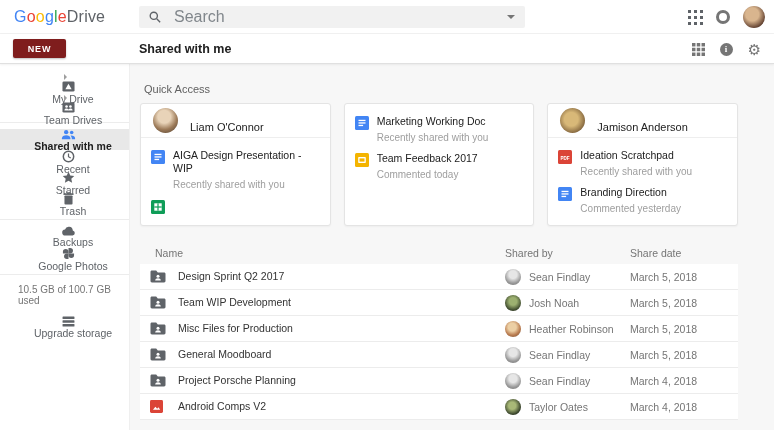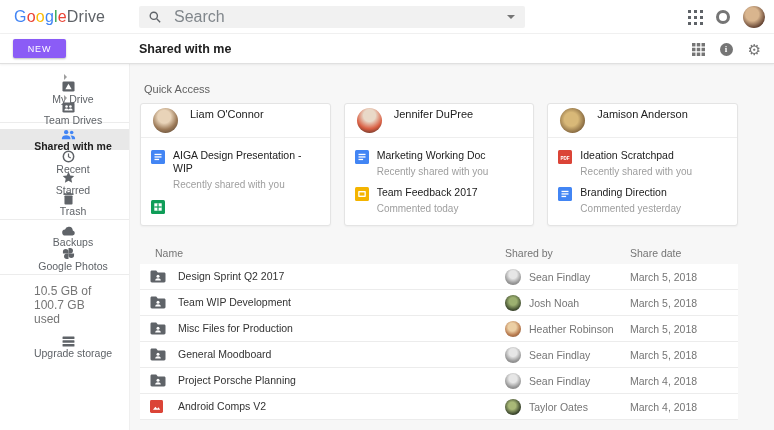--- a/index.html
+++ b/index.html
@@ -19,22 +19,22 @@
   .caret-down { width:0; height:0; border:4px solid transparent; border-top-color:#757575; margin-top:4px; }
   .topbar-right { position:absolute; right:9px; top:0; height:34px; display:flex; align-items:center; gap:13px; }
   .donut { width:14px; height:14px; border:3.5px solid #757575; border-radius:50%; }
   .avatar { border-radius:50%; flex-shrink:0; }
   .avatar-sm { width:22px; height:22px; }
   .av-user { background:radial-gradient(circle at 42% 38%, #d9b58e 0 35%, #6b4a38 70%, #2e211c); }
 
   
   .header2 { position:relative; height:30px; background:#fff; border-bottom:1px solid #e0e0e0;
     box-shadow:0 1px 2px rgba(0,0,0,.06); z-index:3; }
-  .new-btn { position:absolute; left:13px; top:5px; width:53px; height:19px; background:#8b5cf6;
-    color:#fff; font-size:9px; font-weight:normal; letter-spacing:.9px; border:none; border-radius:2px;
+  .new-btn { position:absolute; left:13px; top:5px; width:53px; height:19px; background:#7f1d1d;
+    color:#fff; font-size:9px; font-weight:bold; letter-spacing:.9px; border:none; border-radius:2px;
     box-shadow:0 1px 2px rgba(0,0,0,.25); cursor:pointer; font-family:"Liberation Sans", sans-serif; }
   .page-title { position:absolute; left:139px; top:8px; font-size:12.5px; font-weight:bold; color:#212121; }
   .header2-right { position:absolute; right:13px; top:0; height:30px; display:flex; align-items:center; gap:15px; }
   .info-circle { width:13px; height:13px; border-radius:50%; background:#757575; color:#fff;
     font-size:9px; font-weight:bold; display:flex; align-items:center; justify-content:center;
     font-family:"Liberation Serif", serif; }
   .gear { color:#757575; font-size:15px; line-height:1; }
 
   
   .body-wrap { display:flex; height:366px; }
@@ -43,28 +43,28 @@
 
   
   .side-item { height:21px; display:flex; align-items:center; padding-left:8px; cursor:pointer;flex-direction:column; }
   .tw { width:10px; display:flex; align-items:center; flex-shrink:0; }
   .tri { width:0; height:0; border:3.5px solid transparent; border-left-color:#9e9e9e; }
   .side-ic { width:15px; display:flex; justify-content:center; align-items:center; flex-shrink:0; }
   .side-label { margin-left:9px; font-size:10.5px; color:#5f6368; font-weight:500; white-space:nowrap; }
   .side-item.active { background:#e8e8e8; }
   .side-item.active .side-label { color:#212121; font-weight:bold; }
   .side-divider { height:1px; background:#ececec; margin:6px 0; }
-  .storage-text { padding-left:18px; font-size:12px; color:#757575; margin:9px 16px 10px; }
+  .storage-text { padding-left:18px; font-size:10px; color:#757575; margin:9px 0 10px; }
 
   
   .qa-title { margin:19px 0 8px 4px; font-size:11px; color:#616161; font-weight:500; }
   .cards { display:flex; gap:13px; width:598px; }
   .card { flex:1; background:#fff; border:1px solid #e4e4e4; border-radius:3px;
     box-shadow:0 1px 2px rgba(0,0,0,.04); overflow:hidden; cursor:pointer; }
-  .card-header { display:flex; align-items:flex-start; gap:12px; padding:4px 12px; height:34px; border-bottom:1px solid #eee; }
+  .card-header { display:flex; align-items:flex-end; gap:12px; padding:4px 12px; height:34px; border-bottom:1px solid #eee; }
   .avatar-md { width:25px; height:25px; }
   .card-person { font-size:11px; font-weight:500; color:#212121; }
   .card-files { padding:6px 0 7px; }
   .card-file { display:flex; align-items:flex-start; padding:5px 12px 4px 10px; gap:8px; cursor:pointer; }
   .file-ic { width:14px; height:14px; flex-shrink:0; margin-top:1px; }
   .file-title { font-size:10.5px; font-weight:500; color:#212121; line-height:1.25; }
   .file-status { font-size:10px; color:#9e9e9e; margin-top:4px; }
 
   
   .table { width:598px; margin-top:15px; }
@@ -289,24 +289,20 @@
                 <rect width="14" height="14" rx="1.5" fill="#0F9D58"></rect>
                 <rect x="3.3" y="3.3" width="7.4" height="7.4" fill="#fff"></rect>
                 <rect x="6.4" y="3.3" width="1.2" height="7.4" fill="#0F9D58"></rect>
                 <rect x="3.3" y="6.4" width="7.4" height="1.2" fill="#0F9D58"></rect>
               </svg>
           </div>
         </div>
       </div>
 
       <div class="card">
-        <div class="card-header">
-          <div class="avatar avatar-md av-jennifer"></div>
-          <span class="card-person">Jennifer DuPree</span>
-        </div>
         <div class="card-files">
           <div class="card-file">
             <svg class="file-ic" viewBox="0 0 14 14">
                 <rect width="14" height="14" rx="1.5" fill="#4285F4"></rect>
                 <rect x="3.5" y="3.8" width="7" height="1.3" fill="#fff"></rect>
                 <rect x="3.5" y="6.3" width="7" height="1.3" fill="#fff"></rect>
                 <rect x="3.5" y="8.8" width="4.6" height="1.3" fill="#fff"></rect>
               </svg>
             <div>
                 <div class="file-title">Marketing Working Doc</div>

